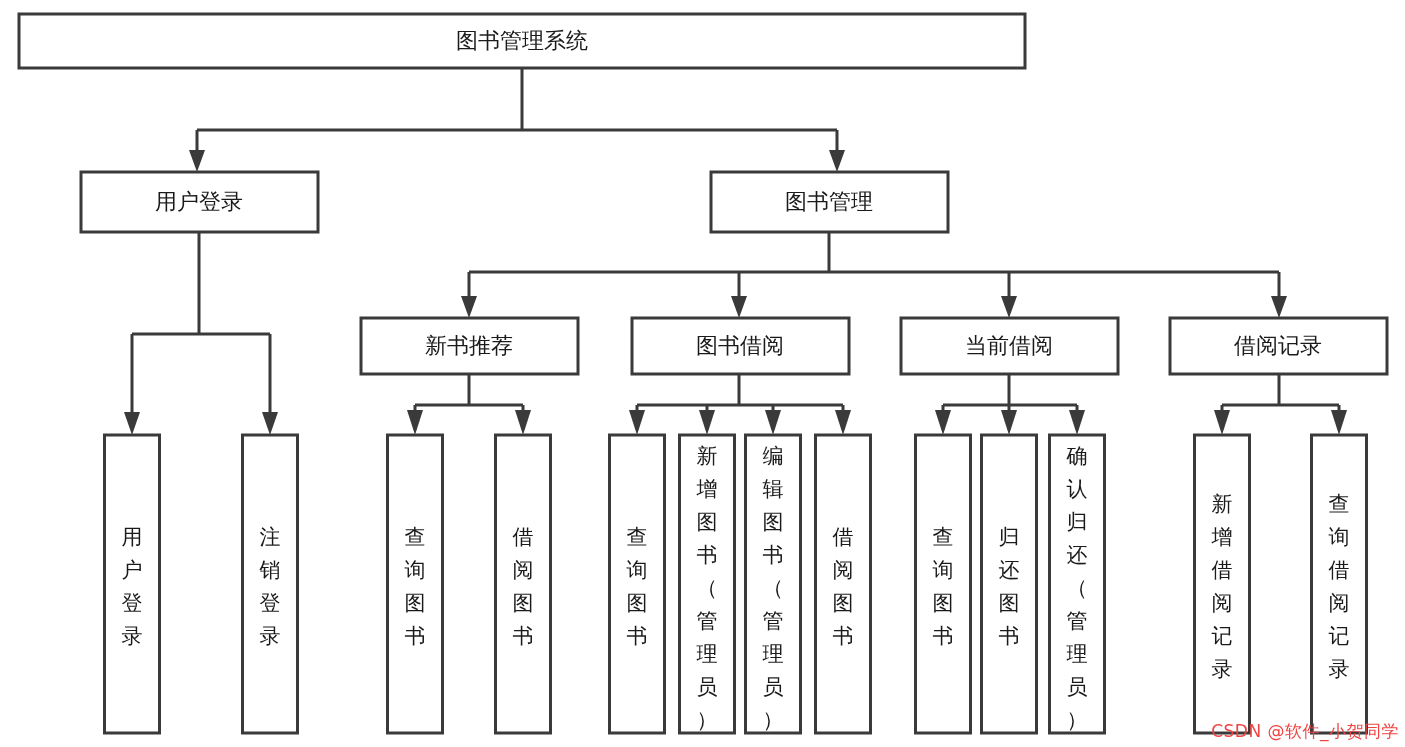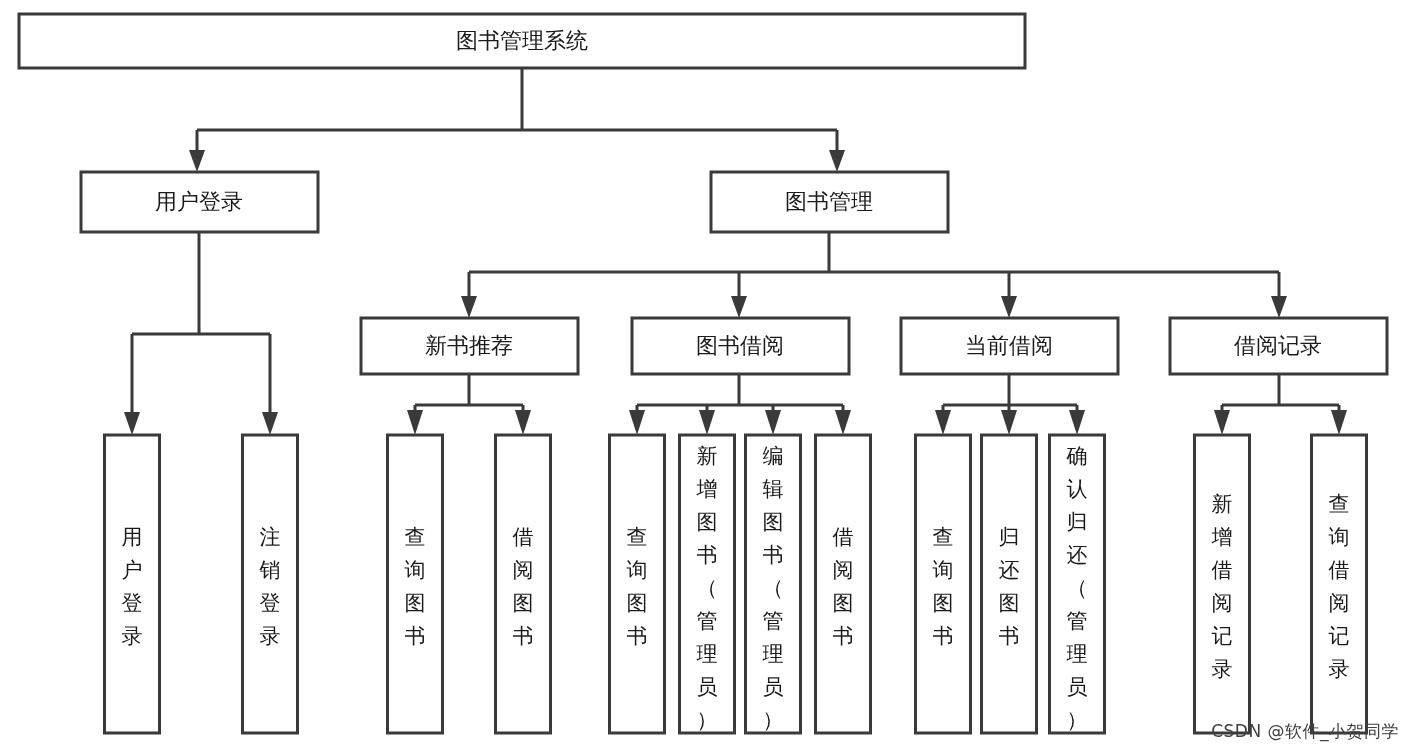--- a/index.html
+++ b/index.html
@@ -17,21 +17,21 @@
     font-size:22px;fill:#1a1a1a;text-anchor:middle;
     dominant-baseline:middle;
   }
   .leaf-label{
     font-family:"DejaVu Sans","Liberation Sans",sans-serif;
     font-size:21px;fill:#1a1a1a;text-anchor:middle;
   }
   .watermark{
     position:absolute;right:6px;bottom:4px;
     font-family:"DejaVu Sans","Liberation Sans",sans-serif;
-    font-size:17px;color:#404040;white-space:nowrap;
+    font-size:17px;color:#ef4444;white-space:nowrap;
     letter-spacing:0.5px;pointer-events:none;
   }
 </style>
 </head>
 <body>
 
 <svg id="diagram" viewBox="0 0 1405 747">
 
   <g>
     <path class="conn" d="M522,68 L522,130 M197,130 L837,130 M197,130 L197,152 M837,130 L837,152"></path>

